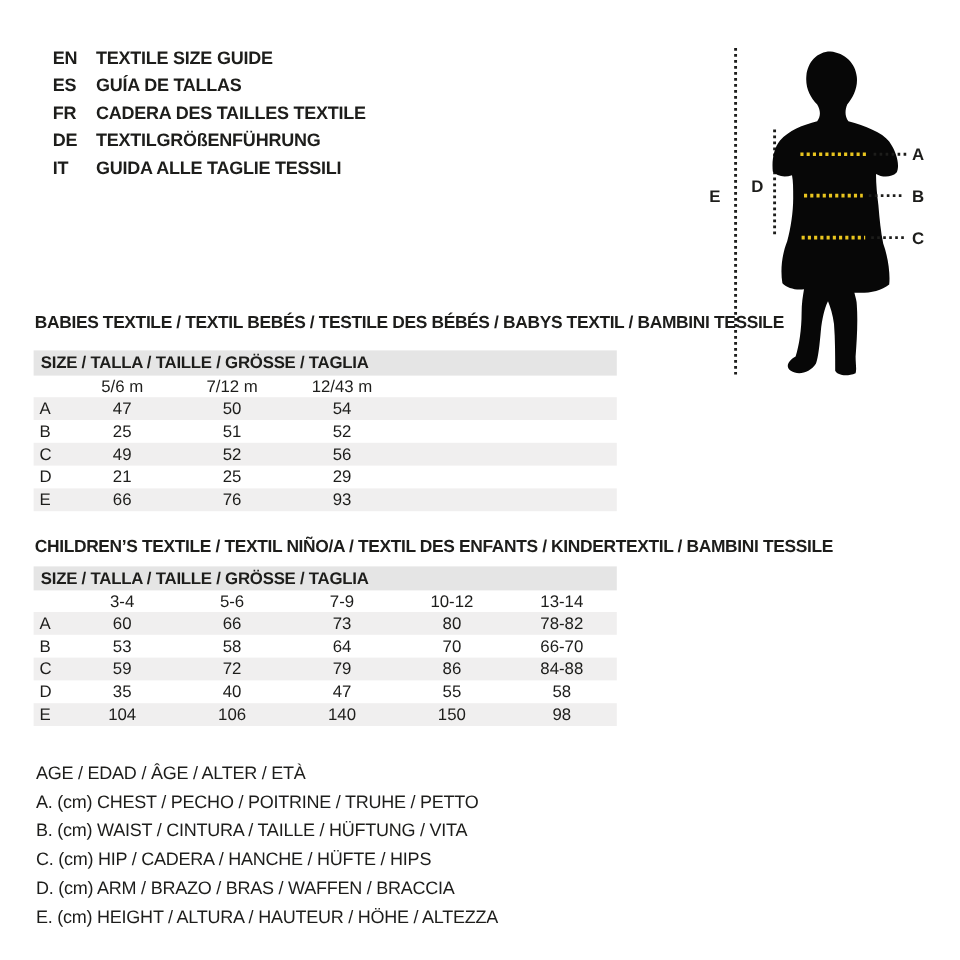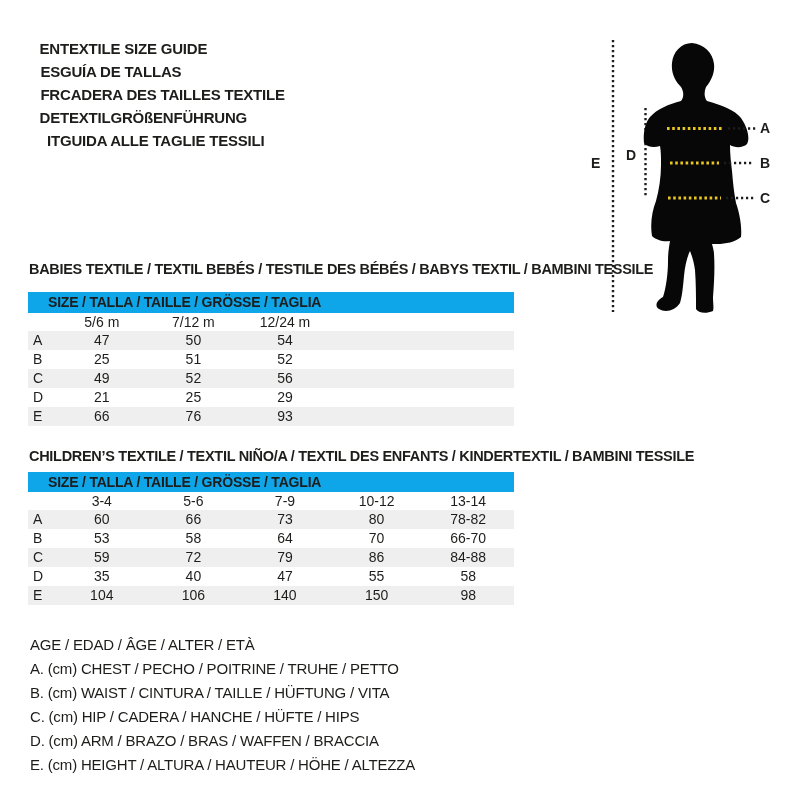--- a/index.html
+++ b/index.html
@@ -5,35 +5,35 @@
   html,body{margin:0;padding:0;}
   body{
     width:800px;height:800px;background:#ffffff;overflow:hidden;
     font-family:"Liberation Sans","DejaVu Sans",sans-serif;
     color:#1d1d1b;
     -webkit-font-smoothing:antialiased;
   }
   .canvas{position:relative;width:800px;height:800px;background:#fff;}
 
   
-  .lang-block{position:absolute;left:24px;top:37px;text-align:right;}
+  .lang-block{position:absolute;left:44px;top:37px;}
   .lang-row{display:flex;height:23px;line-height:23px;font-size:15px;font-weight:600;letter-spacing:-0.2px;}
   .lang-code{width:36px;}
   .lang-title{white-space:nowrap;}
 
   
   .figure-svg{position:absolute;left:0;top:0;width:800px;height:800px;pointer-events:none;}
   .marker{position:absolute;font-size:14px;font-weight:700;line-height:14px;}
 
   
   .section-title{position:absolute;left:29px;font-size:14.5px;font-weight:600;letter-spacing:-0.3px;white-space:nowrap;}
 
   
   .size-table{position:absolute;left:28px;width:486px;font-size:14px;}
-  .size-bar{height:21px;line-height:21px;background:#0ea5e9;padding-left:20px;font-weight:600;letter-spacing:-0.2px;}
+  .size-bar{height:21px;line-height:21px;background:#e5e5e5;padding-left:6px;font-weight:600;letter-spacing:-0.2px;}
   .t-row{display:flex;height:19px;line-height:19px;}
   .t-row.colhead{height:18px;line-height:18px;}
   .t-row.stripe{background:#f0efef;}
   .c-label{width:28px;padding-left:5px;box-sizing:border-box;}
   .c-val{width:91.6px;text-align:center;}
 
   
   .legend{position:absolute;left:30px;top:633px;}
   .legend-line{height:24px;line-height:24px;font-size:15px;font-weight:400;letter-spacing:-0.2px;white-space:nowrap;}
 </style>
@@ -125,21 +125,21 @@
   <span class="marker" style="left:591px;top:156px;">E</span>
 
   <div class="section-title" style="top:261px;">BABIES TEXTILE / TEXTIL BEBÉS / TESTILE DES BÉBÉS / BABYS TEXTIL / BAMBINI TESSILE</div>
 
   <div class="size-table" style="top:292px;">
     <div class="size-bar">SIZE / TALLA / TAILLE / GRÖSSE / TAGLIA</div>
     <div class="t-row colhead">
       <span class="c-label"></span>
       <span class="c-val">5/6 m</span>
       <span class="c-val">7/12 m</span>
-      <span class="c-val">12/24 m</span>
+      <span class="c-val">12/43 m</span>
       <span class="c-val"></span>
       <span class="c-val"></span>
     </div>
     <div class="t-row stripe">
       <span class="c-label">A</span>
       <span class="c-val">47</span>
       <span class="c-val">50</span>
       <span class="c-val">54</span>
       <span class="c-val"></span>
         <span class="c-val"></span>

